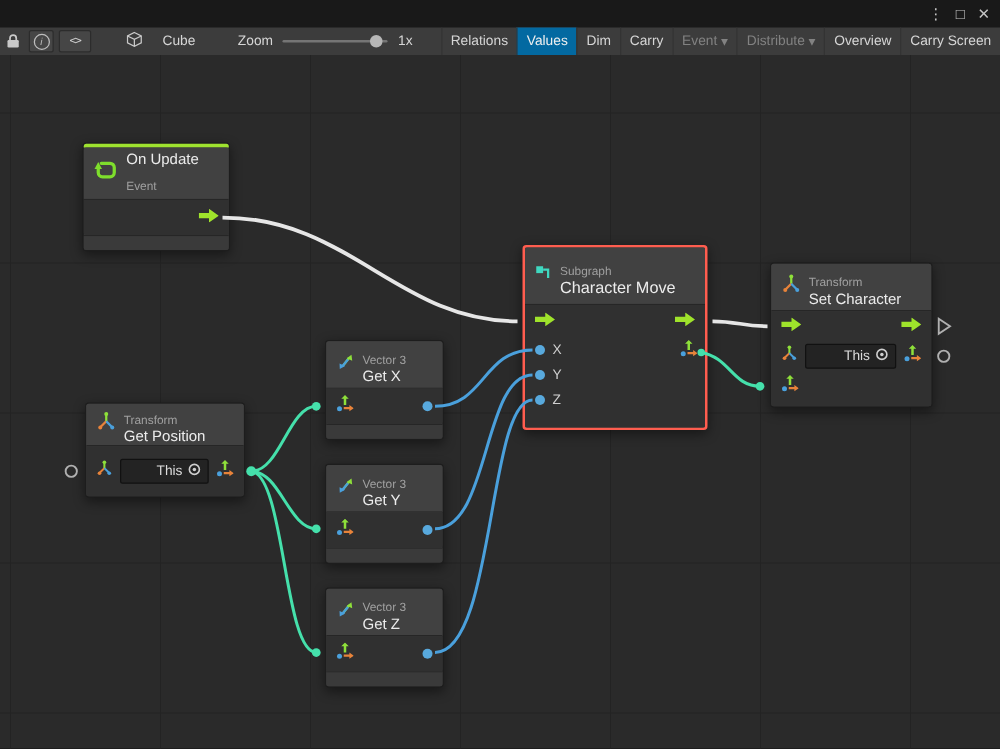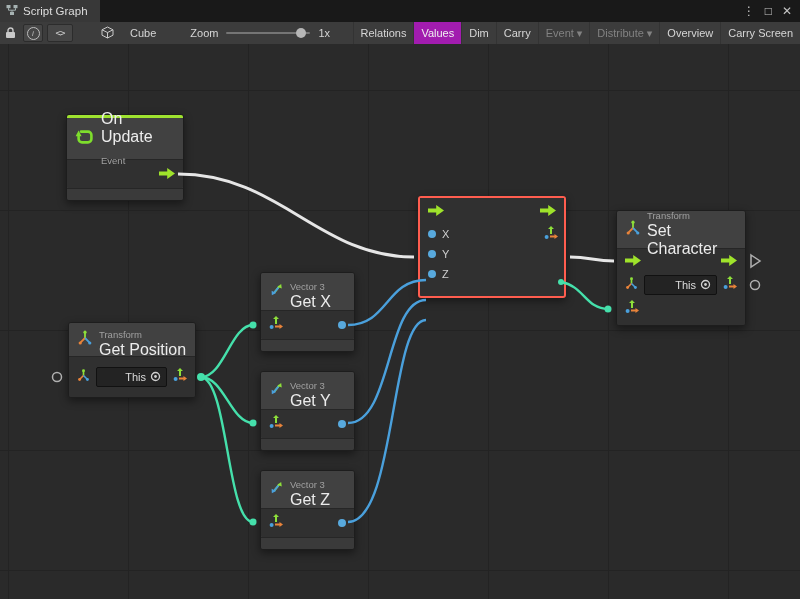--- a/index.html
+++ b/index.html
@@ -24,38 +24,38 @@
   .info-circ{width:11px;height:11px;border:1px solid #bdbdbd;border-radius:50%;font-size:8px;
        display:flex;align-items:center;justify-content:center;color:#bdbdbd;font-style:italic;}
   .target-group{display:flex;align-items:center;gap:16px;margin-left:26px;}
   .zoom-group{display:flex;align-items:center;gap:8px;margin-left:34px;}
   .zoom-track{position:relative;width:84px;height:2px;background:#757575;border-radius:1px;}
   .zoom-handle{position:absolute;left:70px;top:-4px;width:10px;height:10px;border-radius:50%;
        background:#b6b6b6;}
   .tb-group{margin-left:auto;display:flex;height:100%;}
   .tb{display:flex;align-items:center;padding:0 7px;height:100%;border-left:1px solid #333;
        white-space:nowrap;gap:3px;}
-  .tb.sel{background:#a21caf;color:#f0f0f0;}
+  .tb.sel{background:#0369a1;color:#f0f0f0;}
   .tb.dis{color:#828282;}
   
   .canvas{position:absolute;left:0;top:44px;width:800px;height:555px;background-color:#2a2a2a;
     background-image:
       linear-gradient(to right,#232323 1px,transparent 1px),
       linear-gradient(to bottom,#232323 1px,transparent 1px);
     background-size:120px 120px,120px 120px;
     background-position:8px 0,0 46px;}
   
   .node{position:absolute;background:#383838;border:1px solid #1d1d1d;border-radius:3px;
         box-shadow:0 3px 9px rgba(0,0,0,.45);box-sizing:border-box;}
   .node.selected{border:2px solid #ff5d4f;}
   .node-header{box-sizing:border-box;display:flex;align-items:center;gap:6px;padding:0 8px;
         background:#414141;border-bottom:1px solid #262626;border-radius:2px 2px 0 0;}
   .hdr-stack{display:flex;flex-direction:column;justify-content:center;line-height:1.15;}
   .hdr-cat{font-size:9.5px;color:#a0a0a0;margin-top:10px;}
-  .hdr-title{font-size:16px;color:#ececec;}
+  .hdr-title{font-size:12px;color:#ececec;}
   .node-body{background:#303030;border-radius:0 0 2px 2px;}
   .prow{box-sizing:border-box;display:flex;align-items:center;padding:0 8px;gap:6px;}
   .node-footer{height:11px;background:#3a3a3a;border-top:1px solid #262626;border-radius:0 0 2px 2px;}
   .event-strip{height:3px;background:#9ee22f;border-radius:2px 2px 0 0;}
   .dot{width:8px;height:8px;border-radius:50%;flex:0 0 auto;}
   .dot.blue{background:#58a9dd;}
   .plabel{font-size:11px;color:#cfcfcf;}
   .this-field{display:flex;align-items:center;gap:4px;flex:1;min-width:0;height:18px;
         background:#232323;border:1px solid #111;border-radius:2px;padding:0 5px;font-size:11px;
         color:#dcdcdc;}
@@ -67,31 +67,20 @@
   .w.white{stroke:#e6e6e6;stroke-width:3;}
   .w.teal{stroke:#45e0ab;stroke-width:2.4;}
   .w.blue{stroke:#4aa0dc;stroke-width:2.4;}
 </style>
 </head>
 <body>
 
 <div class="app">
 
   <div class="tabbar">
-    <div class="tab">
-      <span>
-        <svg width="12" height="12" viewBox="0 0 12 12">
-          <rect x="0.5" y="1" width="4" height="3.2" fill="#a6b2b2"></rect>
-          <rect x="7.5" y="1" width="4" height="3.2" fill="#a6b2b2"></rect>
-          <rect x="4" y="7.8" width="4" height="3.2" fill="#a6b2b2"></rect>
-          <path d="M2.5 4.2v2h7v-2M6 6.2v1.6" stroke="#a6b2b2" fill="none"></path>
-        </svg>
-      </span>
-      <span>Script Graph</span>
-    </div>
     <div class="win-controls">
       <span>⋮</span>
       <span>□</span>
       <span>✕</span>
     </div>
   </div>
 
   <div class="toolbar">
     <span class="ticon">
       <svg width="11" height="12" viewBox="0 0 11 12">
@@ -315,20 +304,32 @@
               <circle cx="2.6" cy="11" r="2" fill="#4aa0dc"></circle>
             </svg>
           </span>
           <span class="dot blue"></span>
         </div>
       </div>
       <div class="node-footer"></div>
     </div>
 
     <div class="node selected" style="left:418px;top:152px;width:148px;">
+      <div class="node-header" style="height:46px;">
+        <span>
+          <svg width="14" height="14" viewBox="0 0 14 14">
+            <rect x="1" y="2" width="5.5" height="5.5" fill="#3fd8c0"></rect>
+            <path d="M6.5 4.7h4v6.6" stroke="#3fd8c0" stroke-width="1.8" fill="none"></path>
+          </svg>
+        </span>
+        <span class="hdr-stack">
+          <span class="hdr-cat">Subgraph</span>
+          <span class="hdr-title" style="font-size:13px;">Character Move</span>
+        </span>
+      </div>
       <div class="node-body" style="position:relative;padding-bottom:12px;">
         <div class="prow" style="height:26px;justify-content:space-between;">
           <span>
             <svg width="16" height="11" viewBox="0 0 16 11">
                 <path d="M0 3.4h8.2V0L16 5.5 8.2 11V7.6H0z" fill="#9fe32b"></path>
               </svg>
           </span>
           <span>
             <svg width="16" height="11" viewBox="0 0 16 11">
                 <path d="M0 3.4h8.2V0L16 5.5 8.2 11V7.6H0z" fill="#9fe32b"></path>

